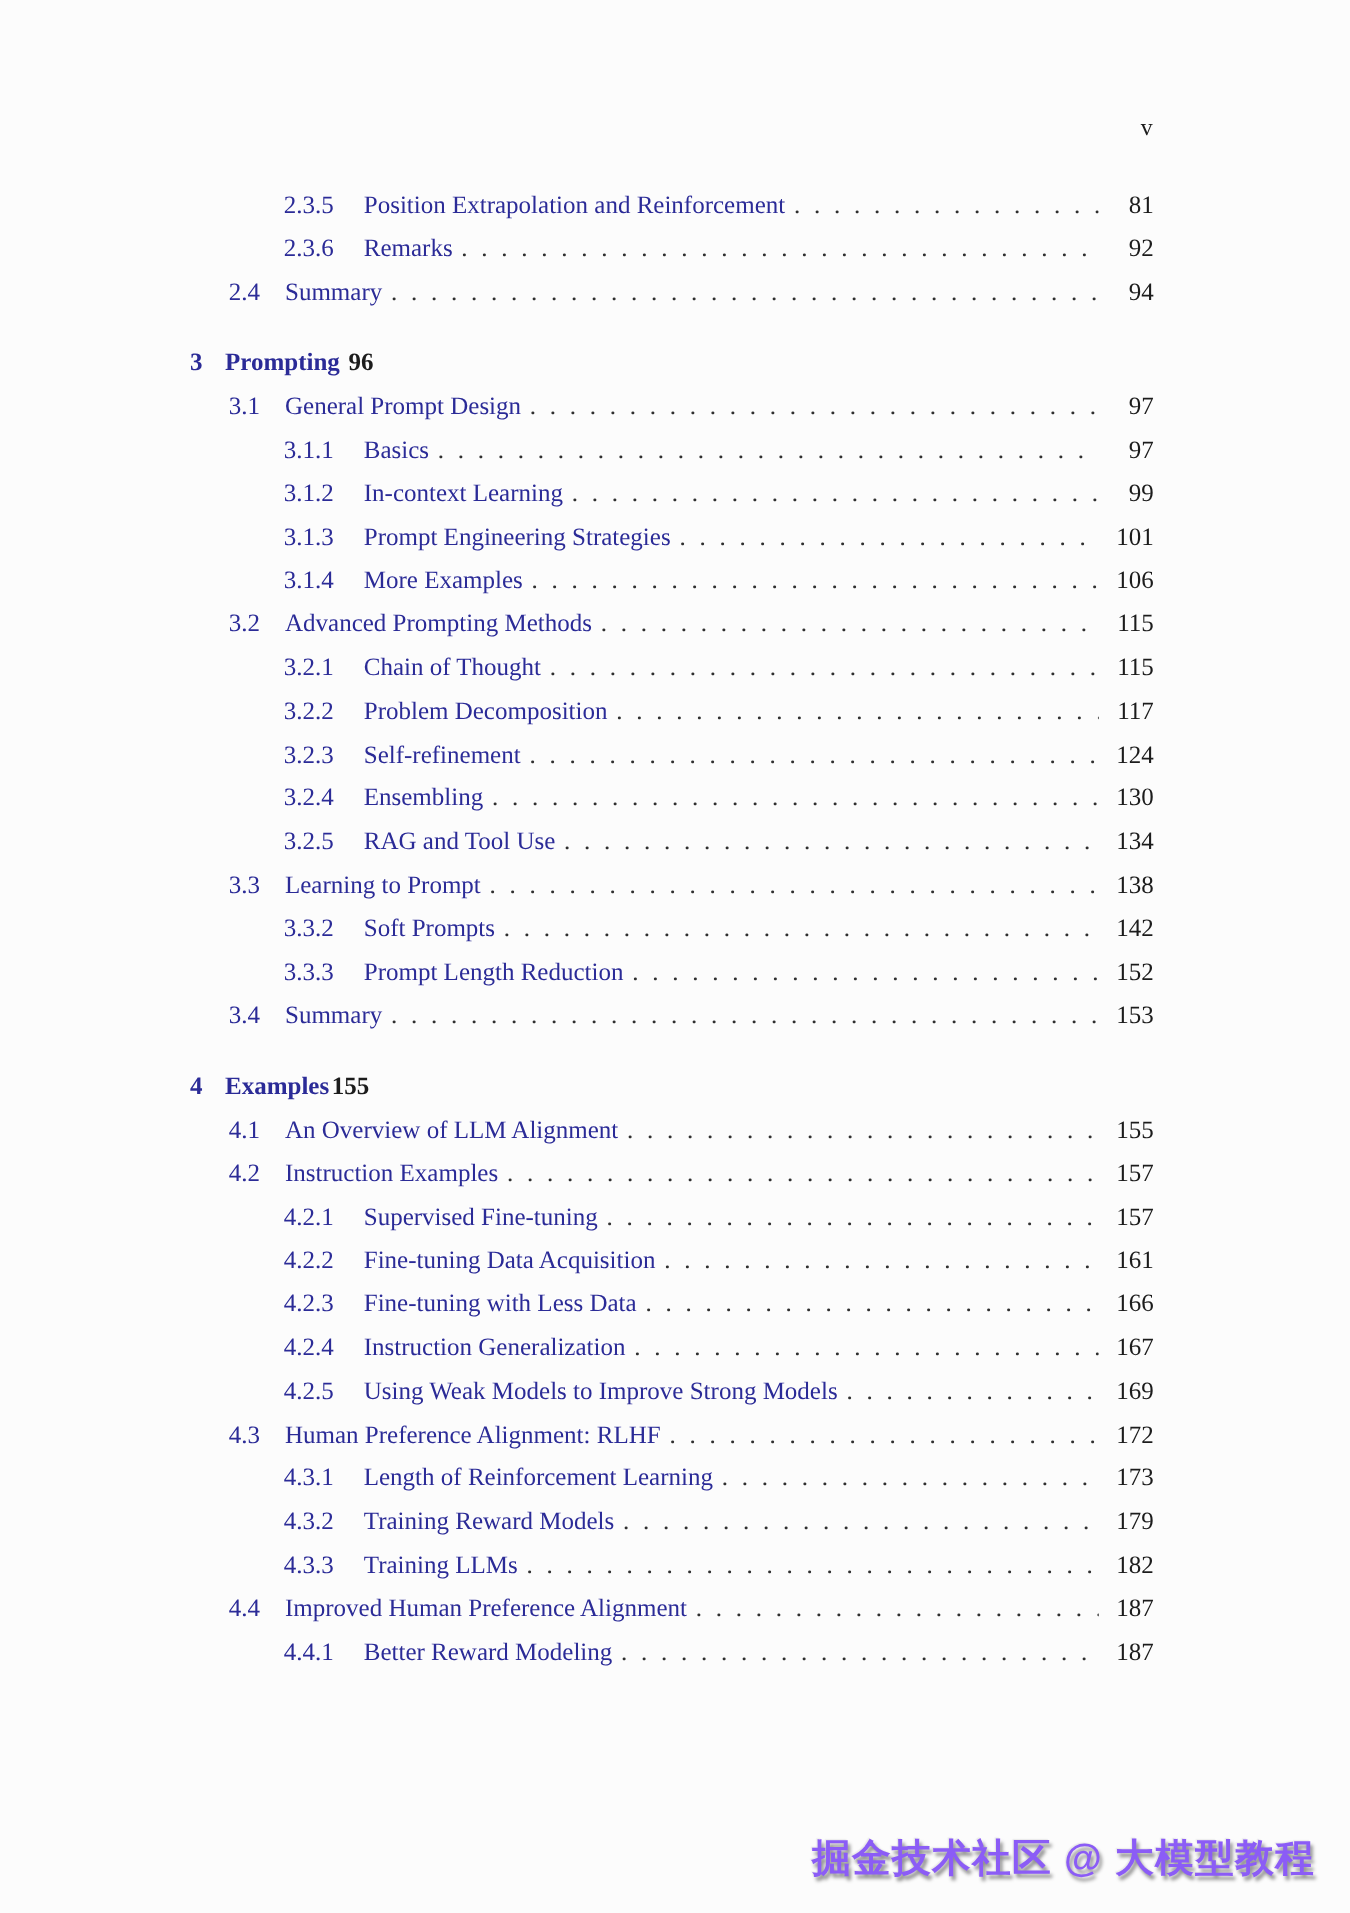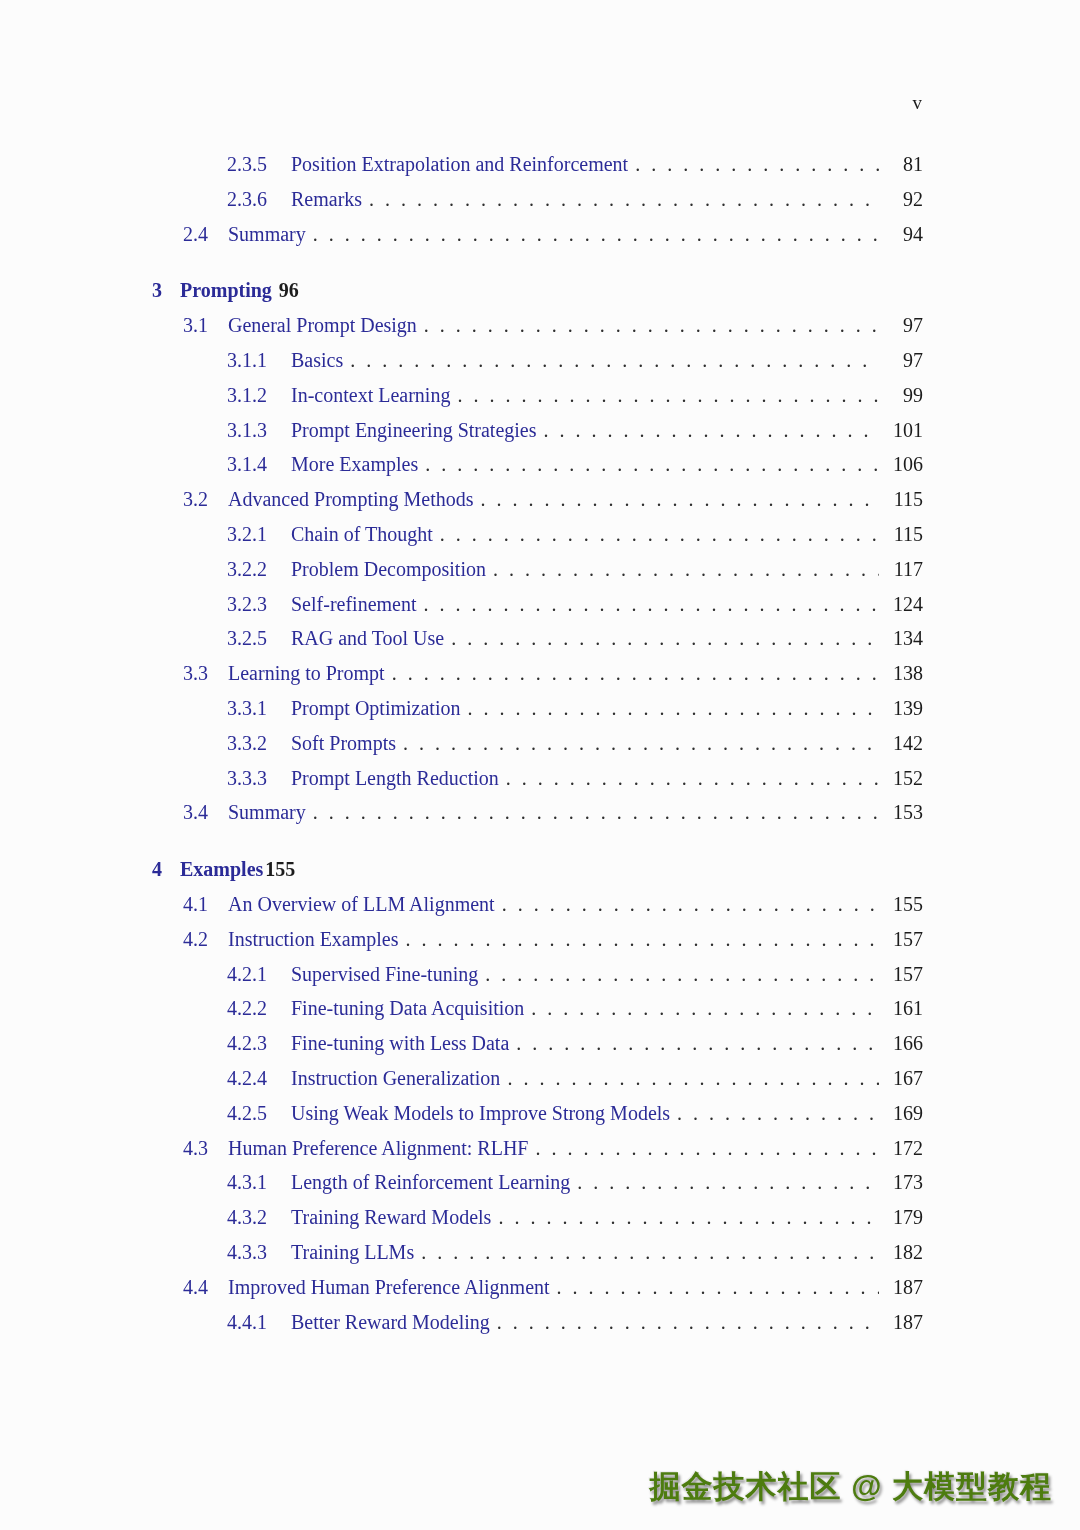--- a/index.html
+++ b/index.html
@@ -79,21 +79,21 @@
   }
   .level-chapter .pg { font-weight: bold; text-align: center; }
 
   .watermark {
     position: absolute;
     right: 28px;
     bottom: 22px;
     font-family: "Liberation Sans", sans-serif;
     font-size: 31px;
     font-weight: bold;
-    color: #4d7c0f;
+    color: #8b5cf6;
     text-shadow: 2px 3px 3px var(--watermark-shadow), -1px -1px 1px #e8e8e8;
     letter-spacing: 1px;
     white-space: nowrap;
   }
 </style>
 </head>
 <body>
 
 <div class="corner-page-num">v</div>
 
@@ -170,36 +170,36 @@
     <span class="dots"></span>
     <span class="pg">117</span>
   </div>
     <div class="toc-row level-subsection">
     <span class="num">3.2.3</span>
     <span class="title">Self-refinement</span>
     <span class="dots"></span>
     <span class="pg">124</span>
   </div>
     <div class="toc-row level-subsection">
+    <span class="num">3.2.4</span>
+    <span class="title">Ensembling</span>
+    <span class="dots"></span>
+    <span class="pg">130</span>
+  </div>
+    <div class="toc-row level-subsection">
     <span class="num">3.2.5</span>
     <span class="title">RAG and Tool Use</span>
     <span class="dots"></span>
     <span class="pg">134</span>
   </div>
     <div class="toc-row level-section">
     <span class="num">3.3</span>
     <span class="title">Learning to Prompt</span>
     <span class="dots"></span>
     <span class="pg">138</span>
-  </div>
-    <div class="toc-row level-subsection">
-    <span class="num">3.3.1</span>
-    <span class="title">Prompt Optimization</span>
-    <span class="dots"></span>
-    <span class="pg">139</span>
   </div>
     <div class="toc-row level-subsection">
     <span class="num">3.3.2</span>
     <span class="title">Soft Prompts</span>
     <span class="dots"></span>
     <span class="pg">142</span>
   </div>
     <div class="toc-row level-subsection">
     <span class="num">3.3.3</span>
     <span class="title">Prompt Length Reduction</span>

